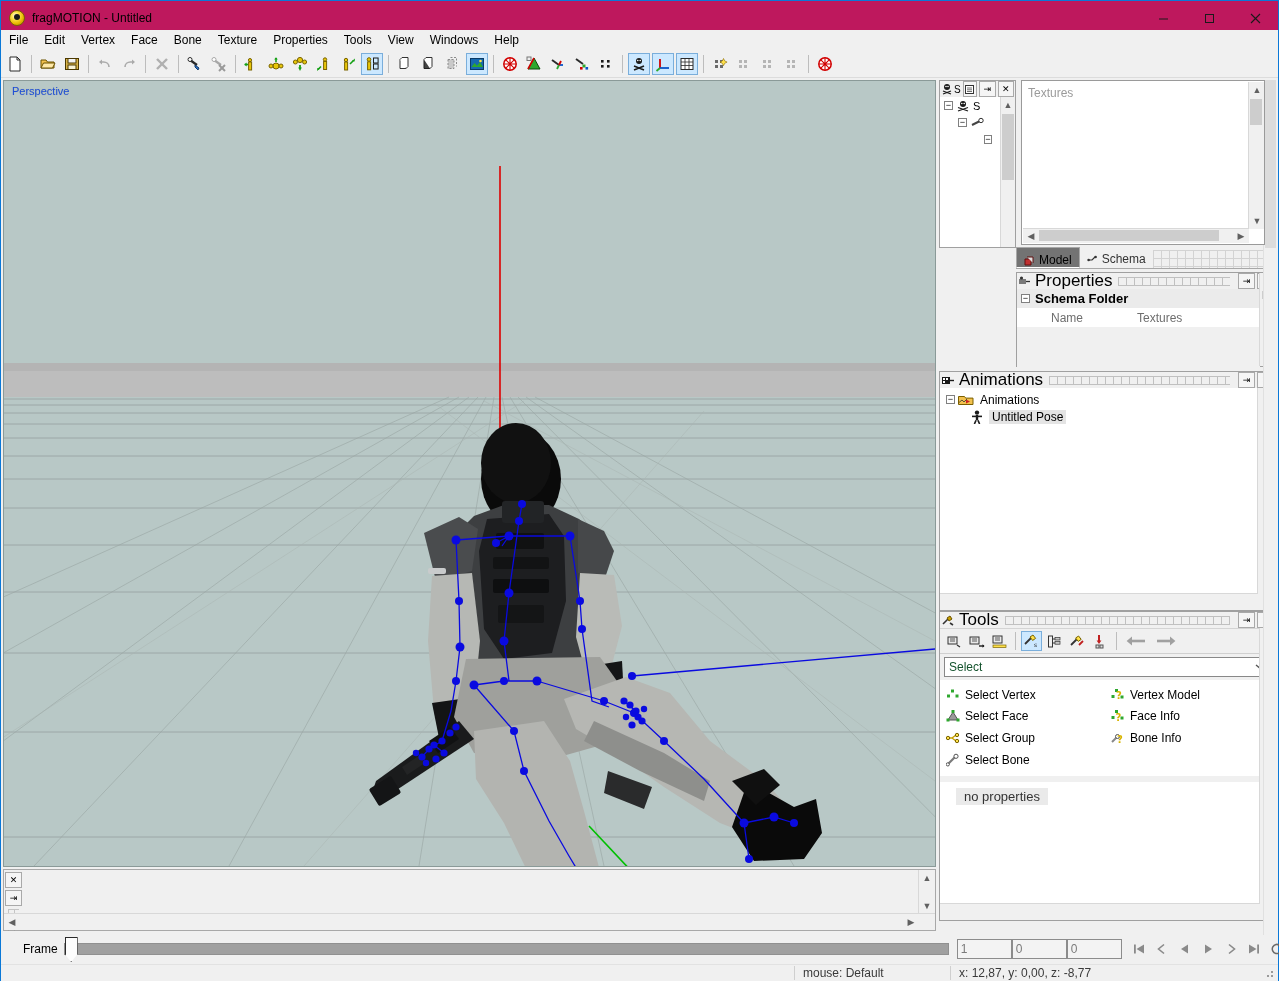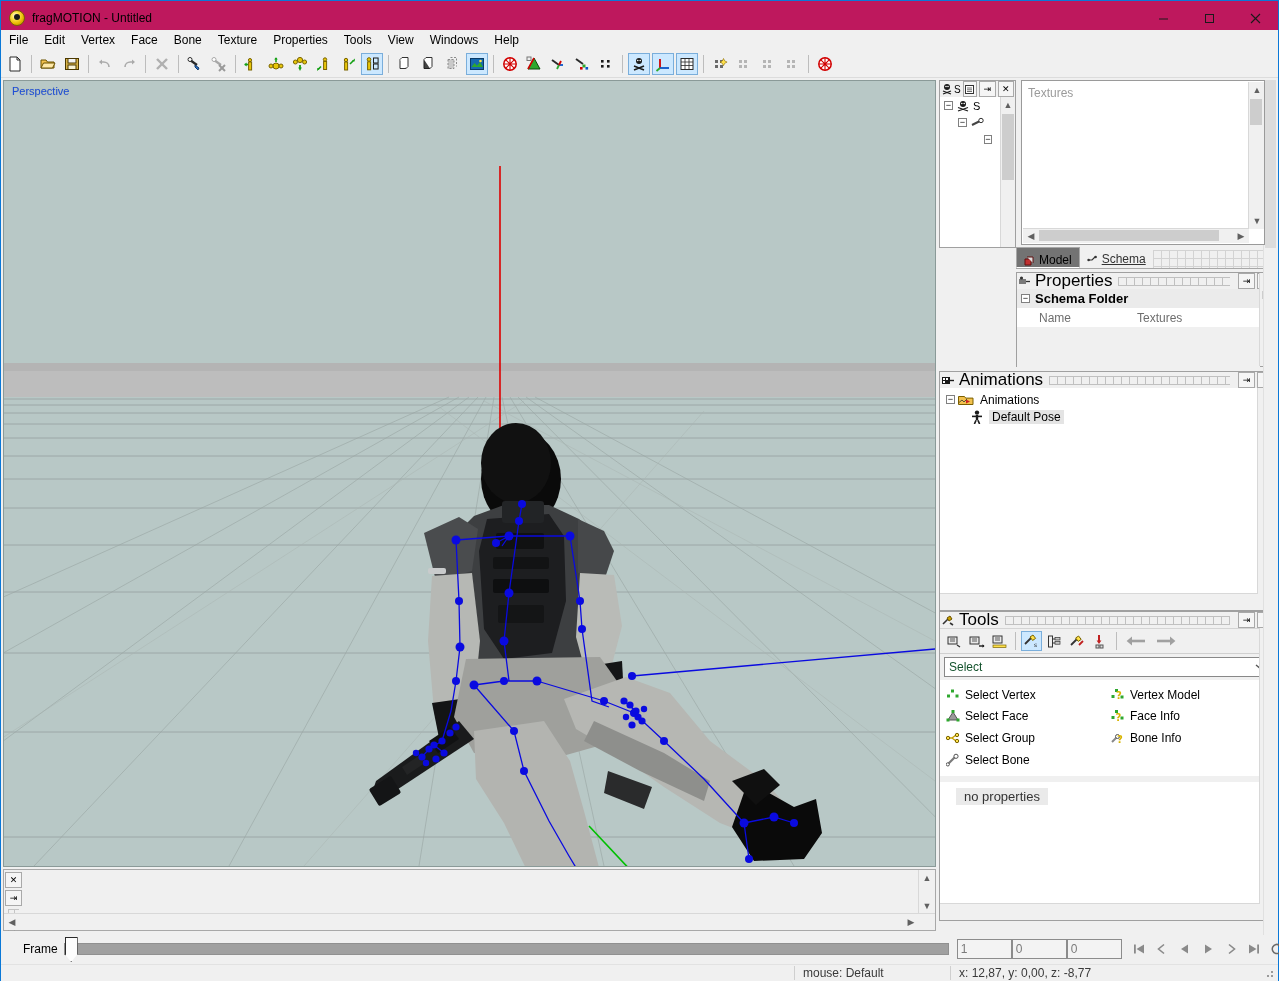--- a/index.html
+++ b/index.html
@@ -169,21 +169,21 @@
     background: #ebebeb; font-weight: bold; font-size: 13px;
     padding-left: 4px;
   }
   .prop-head .expander {
     width: 9px; height: 9px; border: 1px solid #808080; background: #fff;
     display: inline-flex; align-items: center; justify-content: center;
     font-size: 9px; line-height: 7px; margin-right: 5px; box-sizing: border-box;
     font-weight: normal;
   }
   .prop-row { display: flex; height: 19px; align-items: center; color: #6e6e6e; }
-  .prop-name { width: 120px; padding-left: 22px; box-sizing: border-box; }
+  .prop-name { width: 120px; padding-left: 34px; box-sizing: border-box; }
   .prop-val { flex: 1; }
 
   
   .tools-toolbar {
     height: 24px; display: flex; align-items: center; padding: 0 2px;
     background: #f0f0f0; border-bottom: 1px solid #d0d0d0;
   }
   .tt-btn {
     width: 21px; height: 20px; margin: 0 1px;
     display: flex; align-items: center; justify-content: center; box-sizing: border-box;
@@ -802,21 +802,21 @@
       <div style="display:flex;height:20px;align-items:flex-end;border-bottom:1px solid #a8a8a8;">
         <div style="display:flex;align-items:flex-end;height:19px;padding:0 7px;background:#737373;border:1px solid #a8a8a8;border-bottom:1px solid #fff;font-size:12px;">
           <span style="margin-right:4px;">
             <svg width="11" height="11" viewBox="0 0 11 11">
                 <path d="M1 3h6v6H1z" fill="#c03030" stroke="#601010"></path>
                 <path d="M3 1h6v6" fill="#e0e0e0" stroke="#601010"></path>
               </svg>
           </span>
           <span>Model</span>
         </div>
-        <div style="display:flex;align-items:center;height:18px;padding:0 7px;font-size:12px;color:#333;text-decoration:underline;">
+        <div style="display:flex;align-items:center;height:18px;padding:0 7px;font-size:12px;color:#333;">
           <span style="margin-right:4px;">
             <svg width="11" height="11" viewBox="0 0 11 11">
                 <path d="M1 6h4l3-3" stroke="#333" stroke-width="1.2" fill="none"></path>
                 <circle cx="1.6" cy="6" r="1.3" fill="#333"></circle>
                 <circle cx="8.6" cy="3" r="1.3" fill="#333"></circle>
               </svg>
           </span>
           <span>Schema</span>
         </div>
         <div style="flex:1;height:18px;background-image:linear-gradient(to right,#b0b0b0 1px,transparent 1px),linear-gradient(to bottom,#b0b0b0 1px,transparent 1px);background-size:8px 8px;opacity:.45;"></div>
@@ -887,21 +887,21 @@
         </div>
         <div class="tree-row" style="padding-left:30px;">
           <span style="margin-right:5px;">
             <svg width="14" height="14" viewBox="0 0 14 14">
                 <circle cx="7" cy="2.6" r="2.2" fill="#1a1a1a"></circle>
                 <rect x="5.8" y="5" width="2.4" height="5.4" fill="#1a1a1a"></rect>
                 <path d="M2 6.4h10" stroke="#1a1a1a" stroke-width="1.6"></path>
                 <path d="M6 10.4L4.4 14M8 10.4L9.6 14" stroke="#1a1a1a" stroke-width="1.6"></path>
               </svg>
           </span>
-          <span class="tree-label sel">Default Pose</span>
+          <span class="tree-label sel">Untitled Pose</span>
         </div>
       </div>
       <div class="vscroll" style="width:18px;top:16px;bottom:16px;"></div>
       <div class="hscroll" style="right:18px;"></div>
     </div>
 
     <div class="panel" style="left:0;top:531px;width:338px;height:310px;">
       <div class="panel-title">
         <span>
           <svg width="13" height="11" viewBox="0 0 13 11">

